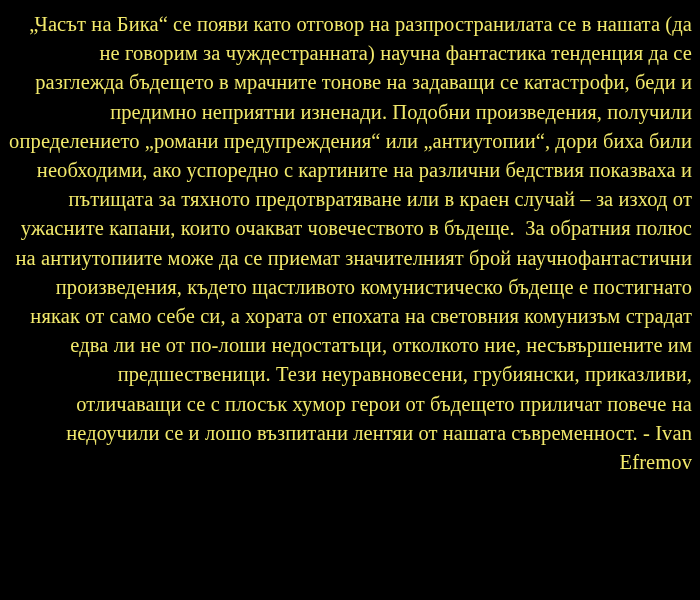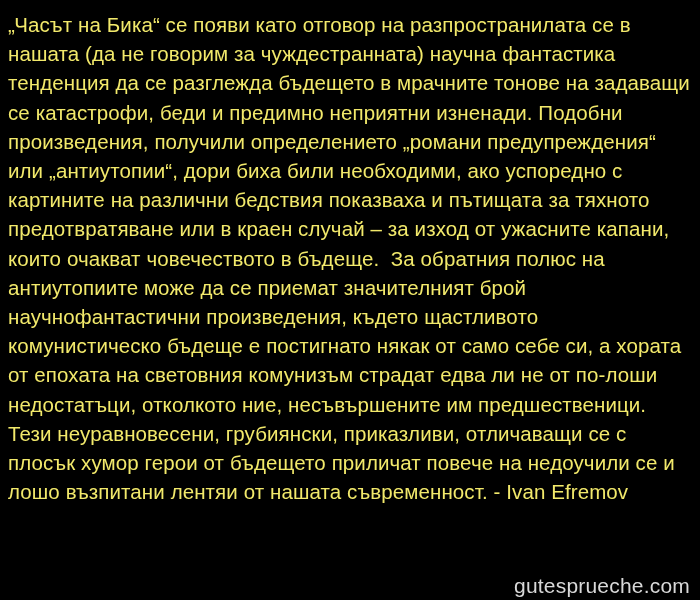--- a/index.html
+++ b/index.html
@@ -23,24 +23,24 @@
   .quote-block {
     position: absolute;
     left: 0;
     top: 0;
     width: 700px;
     padding: 10px 8px 0 8px;
     box-sizing: border-box;
   }
   .quote-text {
     color: #f2e96b;
-    font-family: Liberation Sans, sans-serif;
+    font-family: Liberation Serif, serif;
     font-size: 20.5px;
     line-height: 29.2px;
-    text-align: left;
+    text-align: right;
     letter-spacing: 0.1px;
     white-space: pre-wrap;
     margin: 0;
   }
   .watermark {
     position: absolute;
     right: 10px;
     bottom: 2px;
     color: #d8d8d8;
     font-family: "Liberation Sans", sans-serif;
@@ -49,14 +49,13 @@
     text-align: right;
   }
 </style>
 </head>
 <body>
 
 <div class="page">
   <div class="quote-block">
     <p class="quote-text">„Часът на Бика“ се появи като отговор на разпространилата се в нашата (да не говорим за чуждестранната) научна фантастика тенденция да се разглежда бъдещето в мрачните тонове на задаващи се катастрофи, беди и предимно неприятни изненади. Подобни произведения, получили определението „романи предупреждения“ или „антиутопии“, дори биха били необходими, ако успоредно с картините на различни бедствия показваха и пътищата за тяхното предотвратяване или в краен случай – за изход от ужасните капани, които очакват човечеството в бъдеще.  За обратния полюс на антиутопиите може да се приемат значителният брой научнофантастични произведения, където щастливото комунистическо бъдеще е постигнато някак от само себе си, а хората от епохата на световния комунизъм страдат едва ли не от по-лоши недостатъци, отколкото ние, несъвършените им предшественици. Тези неуравновесени, грубиянски, приказливи, отличаващи се с плосък хумор герои от бъдещето приличат повече на недоучили се и лошо възпитани лентяи от нашата съвременност. - Ivan Efremov</p>
   </div>
-  <div class="watermark">gutesprueche.com</div>
 </div>
 
 </body></html>

